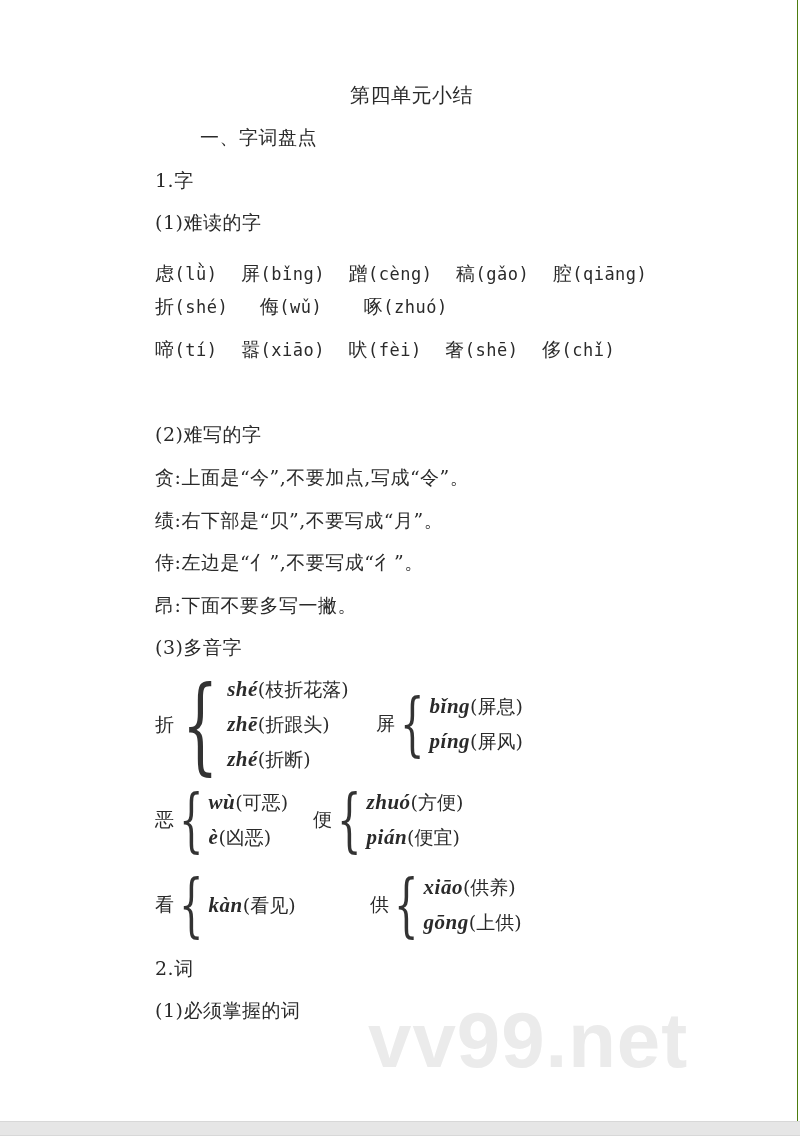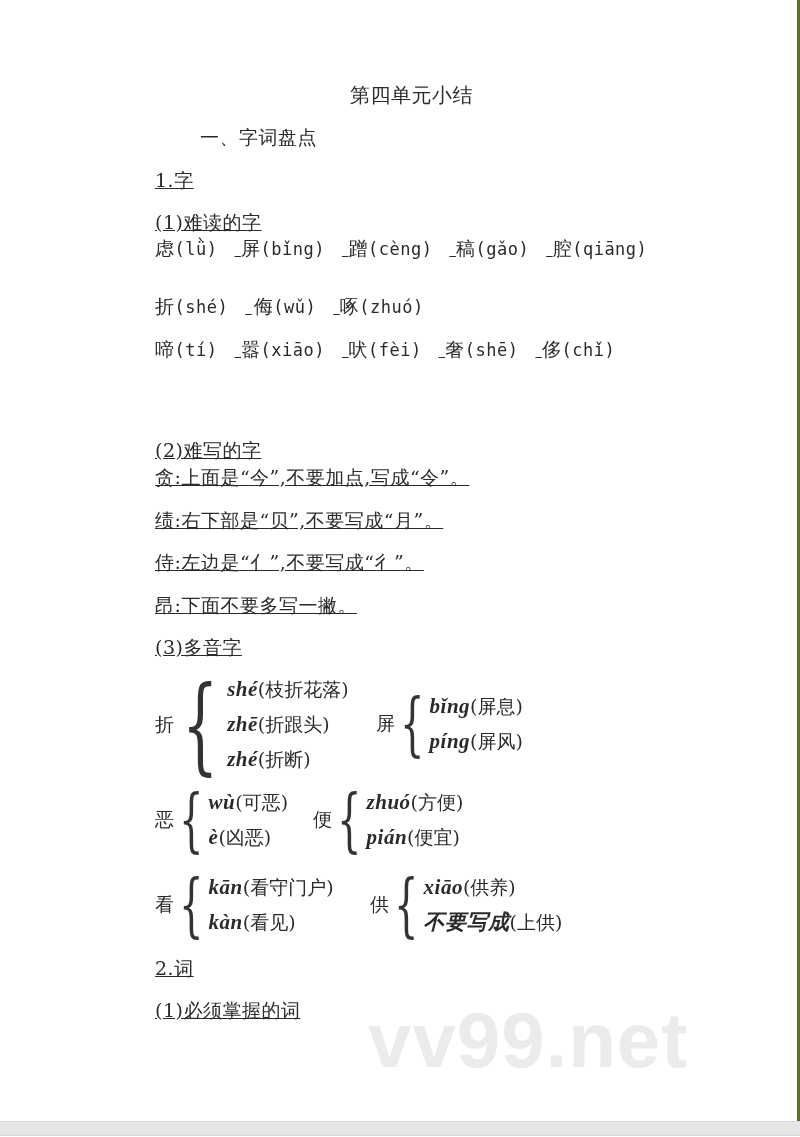--- a/index.html
+++ b/index.html
@@ -1,67 +1,67 @@
 <!DOCTYPE html>
 <html><head>
 <meta charset="utf-8">
 <style>
   html, body { margin:0; padding:0; }
   body {
     width:800px; height:1137px; position:relative; overflow:hidden;
     background:#ffffff; color:#2a2a2a;
     font-family:"DejaVu Serif","Liberation Serif",serif;
   }
-  .page { position:absolute; left:0; top:0; width:797px; height:1121px; background:#fff; border-right:4px solid #4d7c0f; }
+  .page { position:absolute; left:0; top:0; width:797px; height:1121px; background:#fff; border-right:1px solid #4d7c0f; }
   .bottom-band { position:absolute; left:0; top:1121px; width:800px; height:13px; background:#e6e6e6; border-top:1px solid #d8d8d8; border-bottom:1px solid #d8d8d8; }
   .line { position:absolute; font-size:19px; line-height:24px; white-space:nowrap; letter-spacing:0.5px; }
   .title { left:350px; top:83px; font-size:20px; }
   .heading { left:200px; top:125px; }
-  .l { left:155px;text-decoration:underline; }
+  .l { left:155px; }
   .row span.item { display:inline-block; margin-right:17px; }
   .py { font-family:"DejaVu Sans Mono","Liberation Mono",monospace; font-size:17px; }
   .poly { position:absolute; display:flex; align-items:center; font-size:19px; }
   .poly .ch { margin-right:1px; }
   .brace { font-family:"DejaVu Serif",serif; font-weight:100; color:#333; transform:scaleX(0.55); display:inline-block; line-height:1; }
   .readings { display:flex; flex-direction:column; }
   .readings div { line-height:35px; white-space:nowrap; }
   .readings i { font-style:italic; font-family:"Liberation Serif","DejaVu Serif",serif; font-size:21px; font-weight:bold; letter-spacing:0.5px; }
   .watermark { position:absolute; left:368px; top:995px; font-family:"Liberation Sans","DejaVu Sans",sans-serif; font-weight:bold; font-size:78px; color:#ebebeb; letter-spacing:1px; }
 </style>
 </head>
 <body>
 
 <div class="page">
 
   <div class="line title">第四单元小结</div>
   <div class="line heading">一、字词盘点</div>
   <div class="line l" style="top:168px">1.字</div>
   <div class="line l" style="top:210px">(1)难读的字</div>
 
-  <div class="line l row" style="top:236px">
+  <div class="line l row" style="top:261px">
     <span class="item"><span>虑</span><span class="py">(lǜ)</span></span>
     <span class="item"><span>屏</span><span class="py">(bǐng)</span></span>
     <span class="item"><span>蹭</span><span class="py">(cèng)</span></span>
     <span class="item"><span>稿</span><span class="py">(gǎo)</span></span>
     <span class="item"><span>腔</span><span class="py">(qiāng)</span></span>
   </div>
   <div class="line l row" style="top:294px">
     <span class="item"><span>折</span><span class="py">(shé)</span></span>
-    <span class="item" style="margin-left:2px"><span>侮</span><span class="py">(wǔ)</span></span>
-    <span class="item" style="margin-left:0"><span>啄</span><span class="py">(zhuó)</span></span>
+    <span class="item" style="margin-left:8px"><span>侮</span><span class="py">(wǔ)</span></span>
+    <span class="item" style="margin-left:18px"><span>啄</span><span class="py">(zhuó)</span></span>
   </div>
   <div class="line l row" style="top:337px">
     <span class="item"><span>啼</span><span class="py">(tí)</span></span>
     <span class="item"><span>嚣</span><span class="py">(xiāo)</span></span>
     <span class="item"><span>吠</span><span class="py">(fèi)</span></span>
     <span class="item"><span>奢</span><span class="py">(shē)</span></span>
     <span class="item"><span>侈</span><span class="py">(chǐ)</span></span>
   </div>
 
-  <div class="line l" style="top:438px">(2)难写的字</div>
+  <div class="line l" style="top:422px">(2)难写的字</div>
   <div class="line l" style="top:465px">贪:上面是“今”,不要加点,写成“令”。</div>
   <div class="line l" style="top:508px">绩:右下部是“贝”,不要写成“月”。</div>
   <div class="line l" style="top:593px">昂:下面不要多写一撇。</div>
   <div class="line l" style="top:550px">侍:左边是“亻”,不要写成“彳”。</div>
 
   <div class="line l" style="top:635px">(3)多音字</div>
 
   <div class="poly" style="left:155px; top:672px;">
     <span class="ch">折</span>
     <span class="brace" style="font-size:104px; margin:0 -6px 0 -8px;">{</span>
@@ -96,31 +96,30 @@
     <div class="readings">
       <div><i>zhuó</i><span>(方便)</span></div>
       <div><i>pián</i><span>(便宜)</span></div>
     </div>
   </div>
 
   <div class="poly" style="left:155px; top:870px;">
     <span class="ch">看</span>
     <span class="brace" style="font-size:70px; margin:0 -5px 0 -6px;">{</span>
     <div class="readings">
-      <div><i>kān</i><span>(看守门户)</span></div>
       <div><i>kàn</i><span>(看见)</span></div>
     </div>
   </div>
 
   <div class="poly" style="left:370px; top:870px;">
     <span class="ch">供</span>
     <span class="brace" style="font-size:70px; margin:0 -5px 0 -6px;">{</span>
     <div class="readings">
       <div><i>xiāo</i><span>(供养)</span></div>
-      <div><i>不要写成</i><span>(上供)</span></div>
+      <div><i>gōng</i><span>(上供)</span></div>
     </div>
   </div>
 
   <div class="line l" style="top:956px">2.词</div>
   <div class="line l" style="top:998px">(1)必须掌握的词</div>
 
   <div class="watermark">vv99.net</div>
 </div>
 
 <div class="bottom-band"></div>

